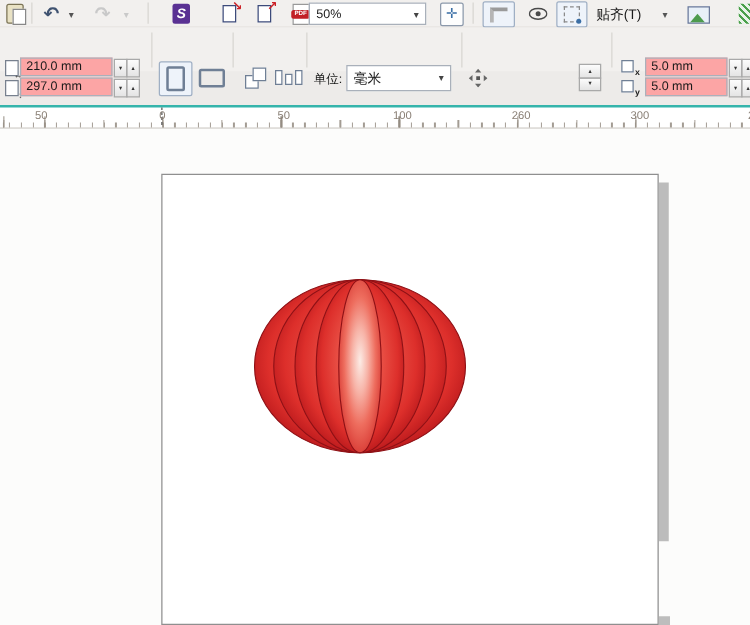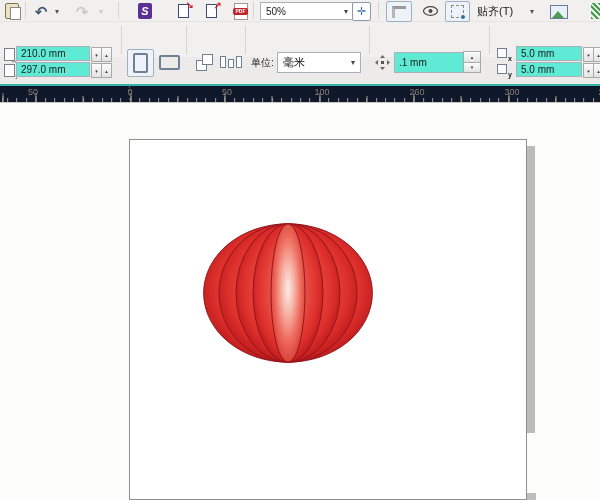--- a/index.html
+++ b/index.html
@@ -37,21 +37,21 @@
   .pluscross{color:#3a6ea5;font-size:11px;font-weight:bold;line-height:1;}
   .cornerruler{width:11px;height:9px;border-top:3px solid #9a9a9a;border-left:3px solid #b5b5b5;}
   .dashedbox{width:11px;height:11px;border:1px dashed #8a8a8a;position:relative;}
   .dashedbox .dot{position:absolute;right:-2px;bottom:-2px;width:4px;height:4px;background:#3a6ea5;border-radius:50%;}
   .snaptext{font-size:11px;color:#1a1a1a;}
   .imgicon{width:16px;height:12px;border:1px solid #6b7899;background:#e8f0f8;position:relative;overflow:hidden;}
   .imgicon .mtn{position:absolute;bottom:0;left:1px;width:0;height:0;
                 border-left:6px solid transparent;border-right:6px solid transparent;border-bottom:7px solid #4d9b4d;}
   .greenclip{width:9px;height:16px;background:repeating-linear-gradient(45deg,#4aa04a 0 2px,#e8f3e8 2px 4px);}
   
-  .fld{position:absolute;background:#5eead4;border:1px solid #aab1bb;box-sizing:border-box;
+  .fld{position:absolute;background:#fca5a5;border:1px solid #aab1bb;box-sizing:border-box;
        font-size:10px;color:#1a1a1a;display:flex;align-items:center;padding-left:4px;}
   .spinpair{position:absolute;display:flex;}
   .spinbtn{width:9px;height:13px;border:1px solid #a9a9a9;margin-left:-1px;
            background:linear-gradient(#fcfcfc,#e4e4e4);font-size:5px;color:#333;
            display:flex;align-items:center;justify-content:center;}
   .vspin{position:absolute;width:16px;box-sizing:border-box;display:flex;flex-direction:column;}
   .vspin .spinbtn{width:100%;height:50%;margin:0;margin-top:-1px;}
   .pageglyph{width:9px;height:11px;border:1px solid #77808e;background:#fff;position:relative;}
   .pageglyph .tiny{position:absolute;right:-4px;bottom:-4px;font-size:7px;color:#444;line-height:1;}
   .orient-inner-p{width:11px;height:16px;border:2px solid #6f7f95;border-radius:2px;}
@@ -59,21 +59,21 @@
   .stack{position:relative;width:17px;height:17px;}
   .stack .r1{position:absolute;left:0;bottom:0;width:9px;height:9px;border:1px solid #6f7f95;background:#fff;}
   .stack .r2{position:absolute;right:0;top:0;width:9px;height:9px;border:1px solid #6f7f95;background:#fff;}
   .bars{display:flex;align-items:flex-end;gap:2px;height:12px;}
   .bars i{display:block;width:4px;border:1px solid #6f7f95;background:#fff;}
   .lbl{position:absolute;font-size:10px;color:#1a1a1a;}
   .dupicon{position:relative;width:14px;height:12px;}
   .dupicon .r1{position:absolute;left:0;top:0;width:8px;height:8px;border:1px solid #6f7f95;background:#fff;}
   .dupicon .sub{position:absolute;right:-1px;bottom:-2px;font-size:7px;font-weight:bold;color:#222;}
   
-  #ruler{position:absolute;left:0;top:84px;width:600px;height:19px;background:#0f172a;
+  #ruler{position:absolute;left:0;top:84px;width:600px;height:19px;background:#ffffff;
          border-top:2px solid #35b4ab;border-bottom:1px solid #ccc7c2;box-sizing:border-box;}
   .ticks{position:absolute;left:0;bottom:0;width:600px;}
   #ticks-minor{height:4px;background:repeating-linear-gradient(to right,#a39c93 0 1px,transparent 1px 9.45px);background-position-x:7.15px;}
   #ticks-mid{height:6px;background:repeating-linear-gradient(to right,#a39c93 0 1px,transparent 1px 47.25px);background-position-x:35.5px;}
   #ticks-major{height:9px;background:repeating-linear-gradient(to right,#948c82 0 1px,transparent 1px 94.5px);background-position-x:35.5px;}
   .ruler-label{position:absolute;top:1px;transform:translateX(-50%);font-size:9px;color:#8b8177;}
   #zero-marker{position:absolute;left:129px;top:0;bottom:1px;width:1px;
                background:repeating-linear-gradient(#555 0 2px,transparent 2px 4px);}
   
   #canvas{position:absolute;left:0;top:103px;width:600px;height:397px;background:#fcfcfb;}
@@ -122,21 +122,21 @@
         <span class="pagefile"></span>
         <span class="io-arrow">↗</span>
       </span>
     </div>
     <div class="ibtn" style="left:232px;top:2px;width:18px;height:18px;">
       <span class="pdfpage">
         <span class="pdfband">PDF</span>
       </span>
     </div>
     <div class="vsep" style="left:253px;"></div>
-    <div class="combo" style="left:260px;top:2px;width:94px;height:18px;">
+    <div class="combo" style="left:247px;top:2px;width:94px;height:18px;">
       <span class="cbtext">50%</span>
       <span class="cbcaret">▾</span>
     </div>
     <div class="ibtn" style="left:352px;top:2px;">
       <span class="framed">
           <span class="pluscross">✛</span>
         </span>
     </div>
     <div class="vsep" style="left:378px;"></div>
     <div class="ibtn toggled" style="left:386px;top:1px;width:24px;height:19px;">
@@ -223,23 +223,20 @@
     </div>
     <div class="vsep" style="left:369px;"></div>
     <div class="ibtn" style="left:374px;top:32px;width:16px;height:16px;">
       <svg width="15" height="15">
         <rect x="6" y="6" width="3" height="3" fill="#555"></rect>
         <path d="M7.5 0 L10 3 H5 Z" fill="#666"></path>
           <path d="M7.5 15 L10 12 H5 Z" fill="#666"></path>
         <path d="M0 7.5 L3 5 V10 Z" fill="#666"></path>
           <path d="M15 7.5 L12 5 V10 Z" fill="#666"></path>
       </svg>
-    </div>
-    <div class="fld" style="left:394px;top:30px;width:70px;height:21px;">
-      <span>.1 mm</span>
     </div>
     <div class="vspin" style="left:463px;top:30px;height:21px;">
       <span class="spinbtn">▴</span>
       <span class="spinbtn">▾</span>
     </div>
     <div class="vsep" style="left:489px;"></div>
     <div class="ibtn" style="left:496px;top:25px;width:16px;height:14px;">
       <span class="dupicon">
           <span class="r1"></span>
           <span class="sub">x</span>

